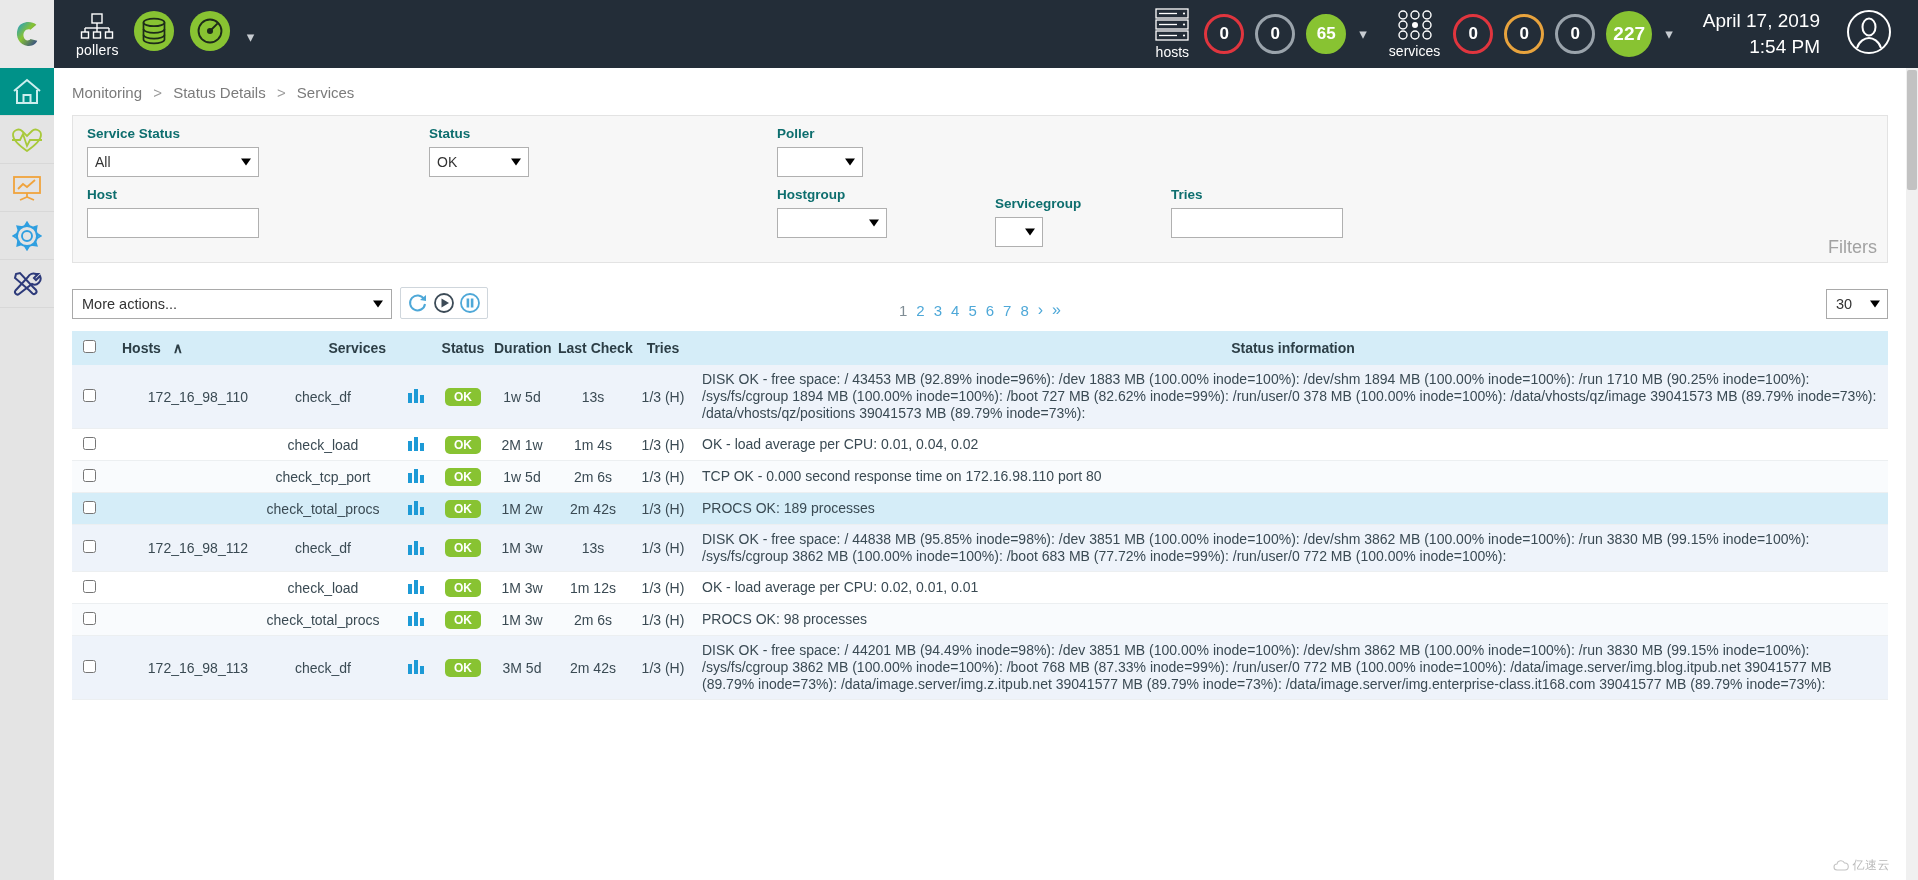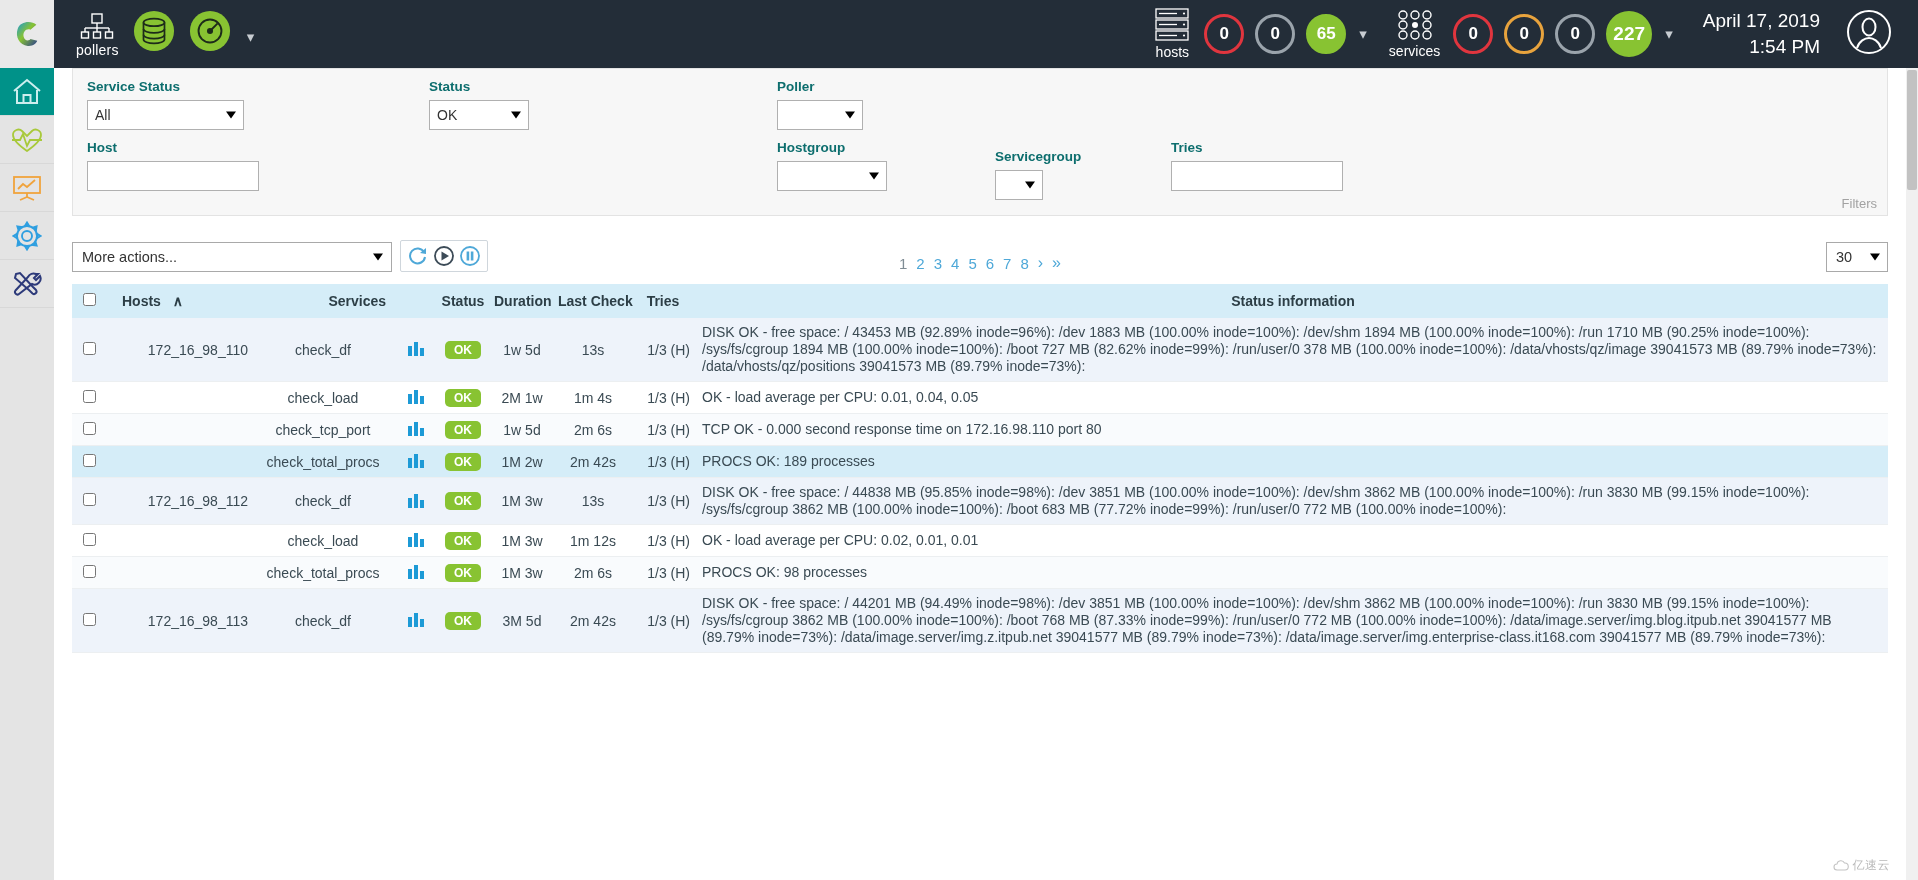--- a/index.html
+++ b/index.html
@@ -126,21 +126,21 @@
     display: flex; align-items: center; position: relative; cursor: pointer;
   }
   .fselect .caret {
     position: absolute; right: 7px; top: 50%; transform: translateY(-50%);
     width: 0; height: 0;
     border-left: 5px solid transparent; border-right: 5px solid transparent;
     border-top: 7px solid #000;
   }
   .filters-tag {
     position: absolute; right: 10px; bottom: 4px;
-    font-size: 13px; color: #a2a2a2;
+    font-size: 18px; color: #a2a2a2;
   }
 
   
   .toolbar {
     margin: 14px 18px 0 18px;
     height: 42px; display: flex; align-items: flex-end; position: relative;
   }
   .actions-select {
     width: 320px; height: 30px; border: 1px solid #a9a9a9; background: #fff;
     font-size: 14.5px; color: #333; display: flex; align-items: center;
@@ -195,21 +195,21 @@
   tr.r-sel   { background: #d5edf8; }
   tr.r-alt   { background: #f9fbfd; }
 
   .c-chk    { width: 34px; text-align: center; }
   .c-host   { width: 150px; text-align: right; padding-right: 8px !important; white-space: nowrap;}
   .c-svc    { width: 140px; text-align: center; padding-right: 10px !important; white-space: nowrap;}
   .c-graph  { width: 40px;  text-align: center; }
   .c-status { width: 54px;  text-align: center; }
   .c-dur    { width: 64px;  text-align: center; white-space: nowrap;}
   .c-last   { width: 78px;  text-align: center; white-space: nowrap;}
-  .c-tries  { width: 62px;  text-align: right; white-space: nowrap;}
+  .c-tries  { width: 62px;  text-align: center; white-space: nowrap;}
   .c-info   { text-align: left; padding-left: 8px !important; line-height: 17px; }
 
   input[type=checkbox].cb {
     width: 13px; height: 13px; margin: 0; cursor: pointer;
   }
   .ok-badge {
     display: inline-block; background: #88c332; color: #fff;
     font-size: 12px; font-weight: bold; border-radius: 5px;
     padding: 3px 9px; line-height: 12px;
   }
@@ -385,26 +385,33 @@
       <g fill="none" stroke="#2d3a7a" stroke-width="2">
         <path d="M4 4 l4 -1 l13 14 l3 3 a2.5 2.5 0 0 1 -3.5 3.5 l-3 -3 L3 8 Z"></path>
         <path d="M26 4 l-4 4 l2 2 l4 -4 a6 6 0 0 1 -8 8 L7 24 a2.5 2.5 0 0 1 -3.5 -3.5 L16 7 a6 6 0 0 1 8 -3 Z"></path>
       </g>
     </svg>
   </div>
 </div>
 
 <div class="main">
 
+  <div class="breadcrumb">
+    <span class="crumb">Monitoring</span>
+    <span class="sep">&gt;</span>
+    <span class="crumb">Status Details</span>
+    <span class="sep">&gt;</span>
+    <span class="crumb">Services</span>
+  </div>
 
   <div class="filters">
 
     <div class="fcell" style="left:14px; top:10px; width:210px;">
       <span class="flabel">Service Status</span>
-      <div class="fselect" style="width:157px;">
+      <div class="fselect" style="width:172px;">
         <span>All</span>
         <span class="caret"></span>
       </div>
     </div>
 
     <div class="fcell" style="left:356px; top:10px;">
       <span class="flabel">Status</span>
       <div class="fselect" style="width:100px;">
         <span>OK</span>
         <span class="caret"></span>
@@ -532,21 +539,21 @@
             <td class="c-svc">check_load</td>
             <td class="c-graph"><svg class="bars" width="18" height="16" viewBox="0 0 18 16">
                 <rect x="1" y="6" width="4" height="10" fill="#1d9ad6"></rect>
                 <rect x="7" y="2" width="4" height="14" fill="#1d9ad6"></rect>
                 <rect x="13" y="8" width="4" height="8" fill="#1d9ad6"></rect>
               </svg></td>
             <td class="c-status"><span class="ok-badge">OK</span></td>
             <td class="c-dur">2M 1w</td>
             <td class="c-last">1m 4s</td>
             <td class="c-tries">1/3 (H)</td>
-            <td class="c-info">OK - load average per CPU: 0.01, 0.04, 0.05</td>
+            <td class="c-info">OK - load average per CPU: 0.01, 0.04, 0.02</td>
           </tr>
           <tr class="r-alt">
             <td class="c-chk"><input type="checkbox" class="cb" style=""></td>
             <td class="c-host"></td>
             <td class="c-svc">check_tcp_port</td>
             <td class="c-graph"><svg class="bars" width="18" height="16" viewBox="0 0 18 16">
                 <rect x="1" y="6" width="4" height="10" fill="#1d9ad6"></rect>
                 <rect x="7" y="2" width="4" height="14" fill="#1d9ad6"></rect>
                 <rect x="13" y="8" width="4" height="8" fill="#1d9ad6"></rect>
               </svg></td>

